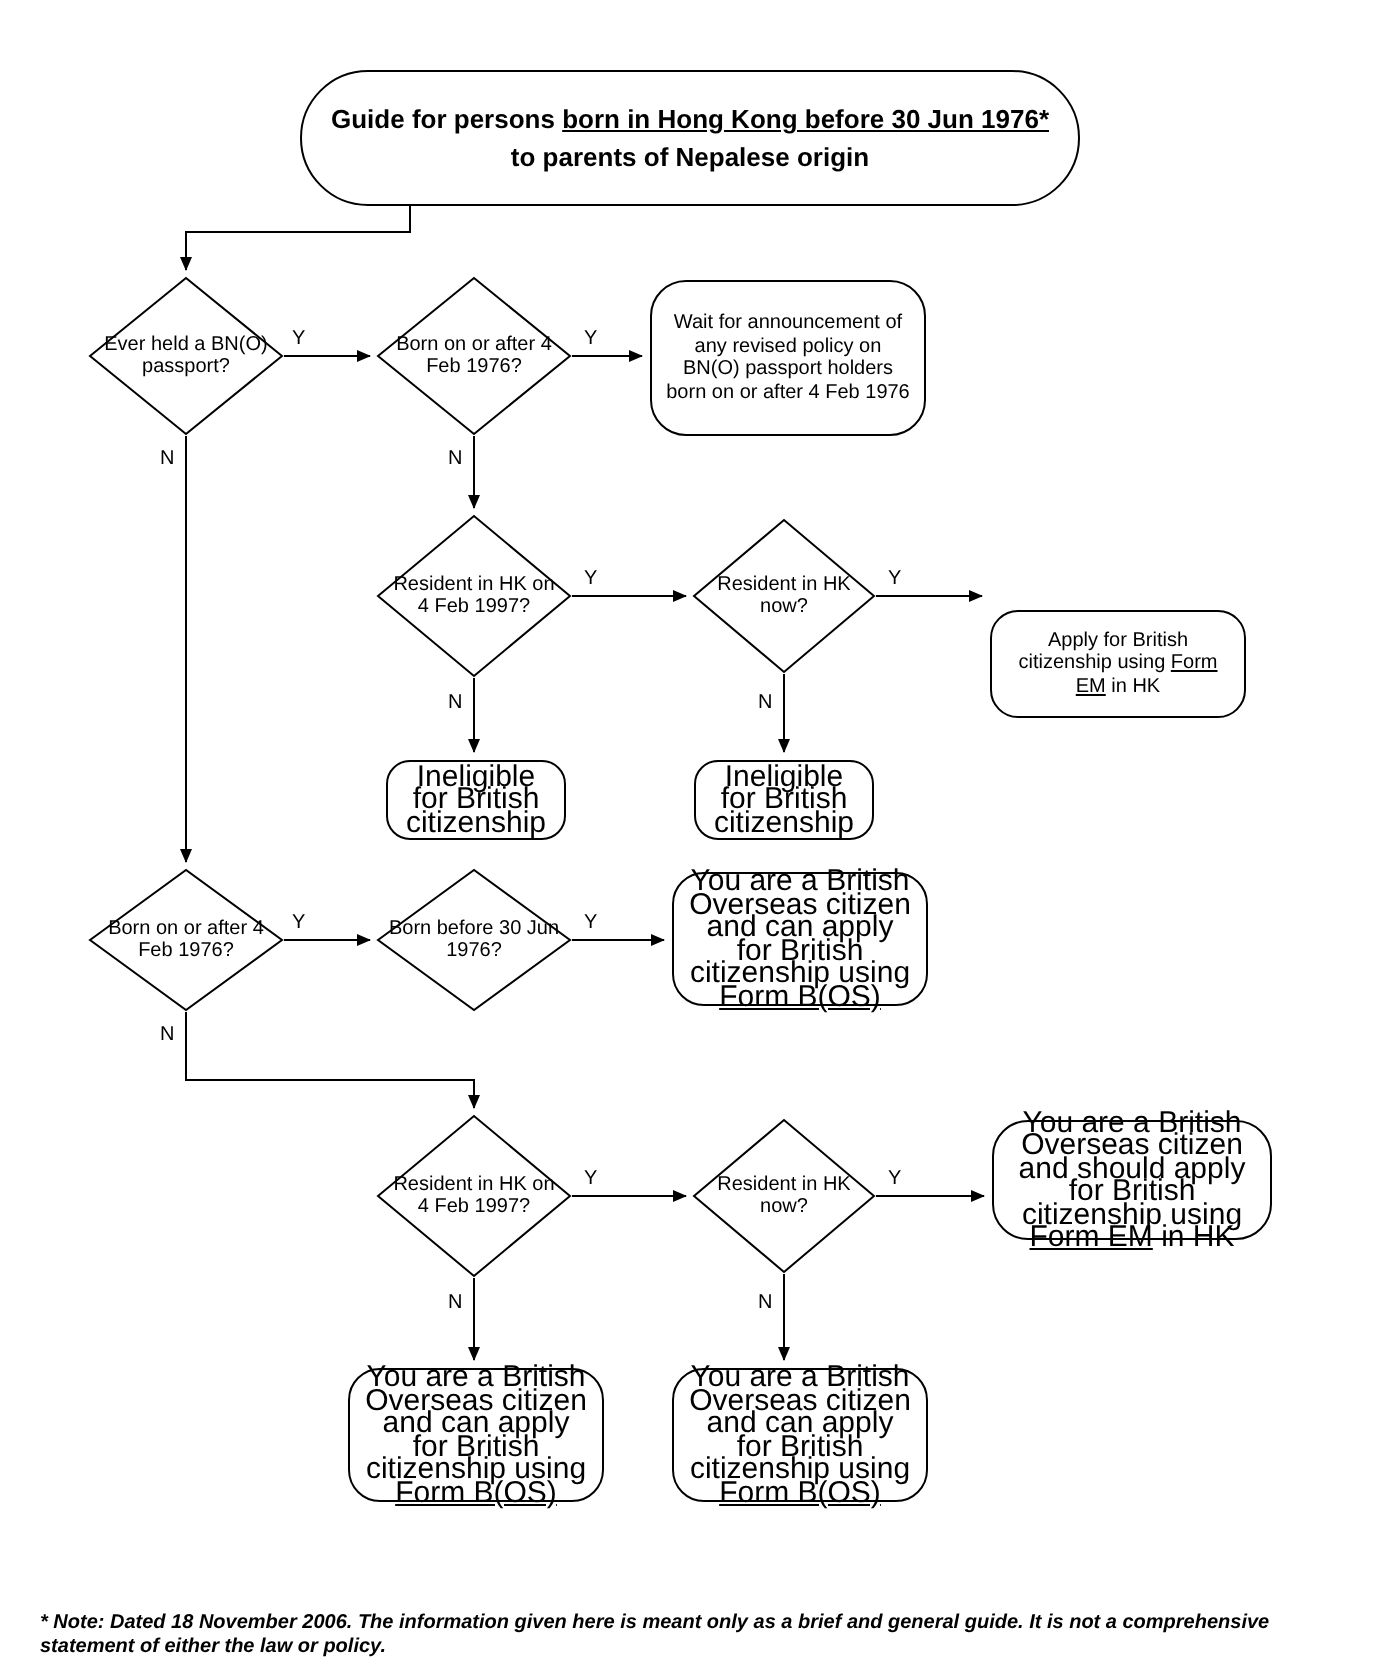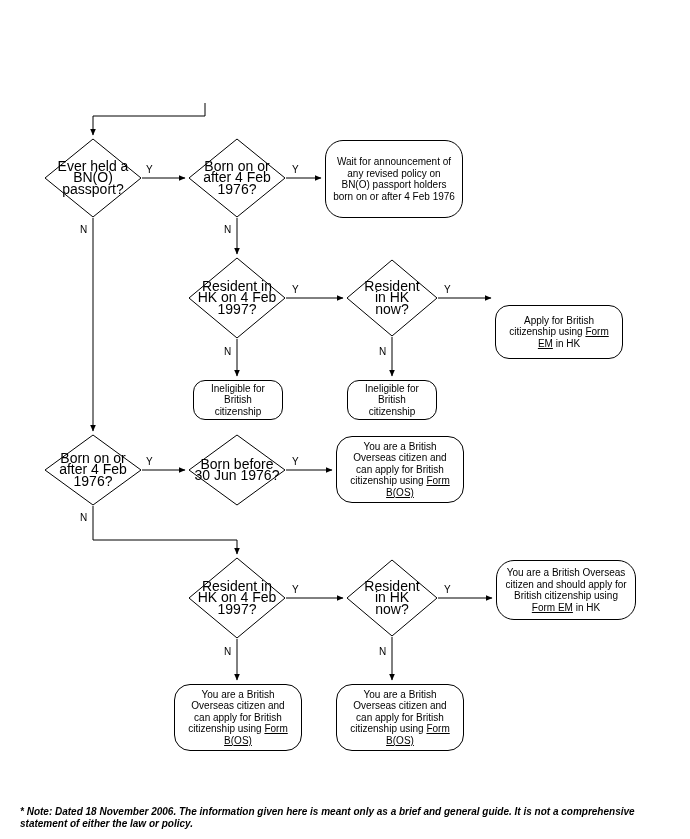--- a/index.html
+++ b/index.html
@@ -6,31 +6,31 @@
   .canvas{position:relative;width:690px;height:839px;background:#ffffff;
           font-family:"Liberation Sans",sans-serif;color:#000;overflow:hidden;}
   .layer{position:absolute;left:0;top:0;}
   svg line, svg polyline{stroke:#000;stroke-width:1;fill:none;}
   svg polygon{fill:#fff;stroke:#000;stroke-width:1;}
   .title{position:absolute;left:150px;top:35px;width:390px;height:68px;border:1px solid #000;
          border-radius:35px;display:flex;flex-direction:column;align-items:center;justify-content:center;
          font-size:13px;font-weight:bold;line-height:19px;box-sizing:border-box;text-align:center;background:#fff;}
   .u{text-decoration:underline;}
   .dtext{position:absolute;display:flex;align-items:center;justify-content:center;
-         text-align:center;font-size:14px;line-height:11.5px;}
+         text-align:center;font-size:10px;line-height:11.5px;}
   .d1{left:50px;top:150px;width:86px;height:56px;}
   .d2{left:194px;top:150px;width:86px;height:56px;}
   .d3{left:194px;top:270px;width:86px;height:56px;}
   .d4{left:357px;top:279px;width:70px;height:38px;}
   .d5{left:50px;top:444px;width:86px;height:52px;}
   .d6{left:194px;top:444px;width:86px;height:52px;}
   .d7{left:194px;top:570px;width:86px;height:56px;}
   .d8{left:357px;top:579px;width:70px;height:38px;}
   .outcome{position:absolute;border:1px solid #000;background:#fff;display:flex;align-items:center;
-           justify-content:center;text-align:center;font-size:10px;line-height:11.5px;
+           justify-content:center;text-align:center;font-size:15px;line-height:11.5px;
            padding:4px 7px;box-sizing:border-box;}
   .o-wait{left:325px;top:140px;width:138px;height:78px;border-radius:18px;font-size:10px;}
   .o-em{left:495px;top:272px;width:128px;height:54px;border-radius:14px;font-size:10px;margin-top:33px;}
   .o-inel1{left:193px;top:380px;width:90px;height:40px;border-radius:12px;}
   .o-inel2{left:347px;top:380px;width:90px;height:40px;border-radius:12px;}
   .o-bos-mid{left:336px;top:436px;width:128px;height:67px;border-radius:16px;}
   .o-em-b{left:496px;top:560px;width:140px;height:60px;border-radius:18px;}
   .o-bos-l{left:174px;top:684px;width:128px;height:67px;border-radius:16px;}
   .o-bos-r{left:336px;top:684px;width:128px;height:67px;border-radius:16px;}
   .yn{position:absolute;font-size:10px;}
@@ -81,20 +81,24 @@
       <line x1="142" y1="470" x2="185" y2="470" marker-end="url(#arrow)"></line>
       <line x1="286" y1="470" x2="332" y2="470" marker-end="url(#arrow)"></line>
       <polyline points="93,506 93,540 237,540 237,554" marker-end="url(#arrow)"></polyline>
       <line x1="286" y1="598" x2="343" y2="598" marker-end="url(#arrow)"></line>
       <line x1="438" y1="598" x2="492" y2="598" marker-end="url(#arrow)"></line>
       <line x1="237" y1="639" x2="237" y2="680" marker-end="url(#arrow)"></line>
       <line x1="392" y1="637" x2="392" y2="680" marker-end="url(#arrow)"></line>
     </g>
   </svg>
 
+  <div class="title">
+    <div><span>Guide for persons </span><span class="u">born in Hong Kong before 30 Jun 1976*</span></div>
+    <div>to parents of Nepalese origin</div>
+  </div>
 
   <div class="dtext d1">Ever held a BN(O) passport?</div>
   <div class="dtext d2">Born on or after 4 Feb 1976?</div>
   <div class="dtext d3">Resident in HK on 4 Feb 1997?</div>
   <div class="dtext d4">Resident in HK now?</div>
   <div class="dtext d5">Born on or after 4 Feb 1976?</div>
   <div class="dtext d6">Born before 30 Jun 1976?</div>
   <div class="dtext d7">Resident in HK on 4 Feb 1997?</div>
   <div class="dtext d8">Resident in HK now?</div>
 

